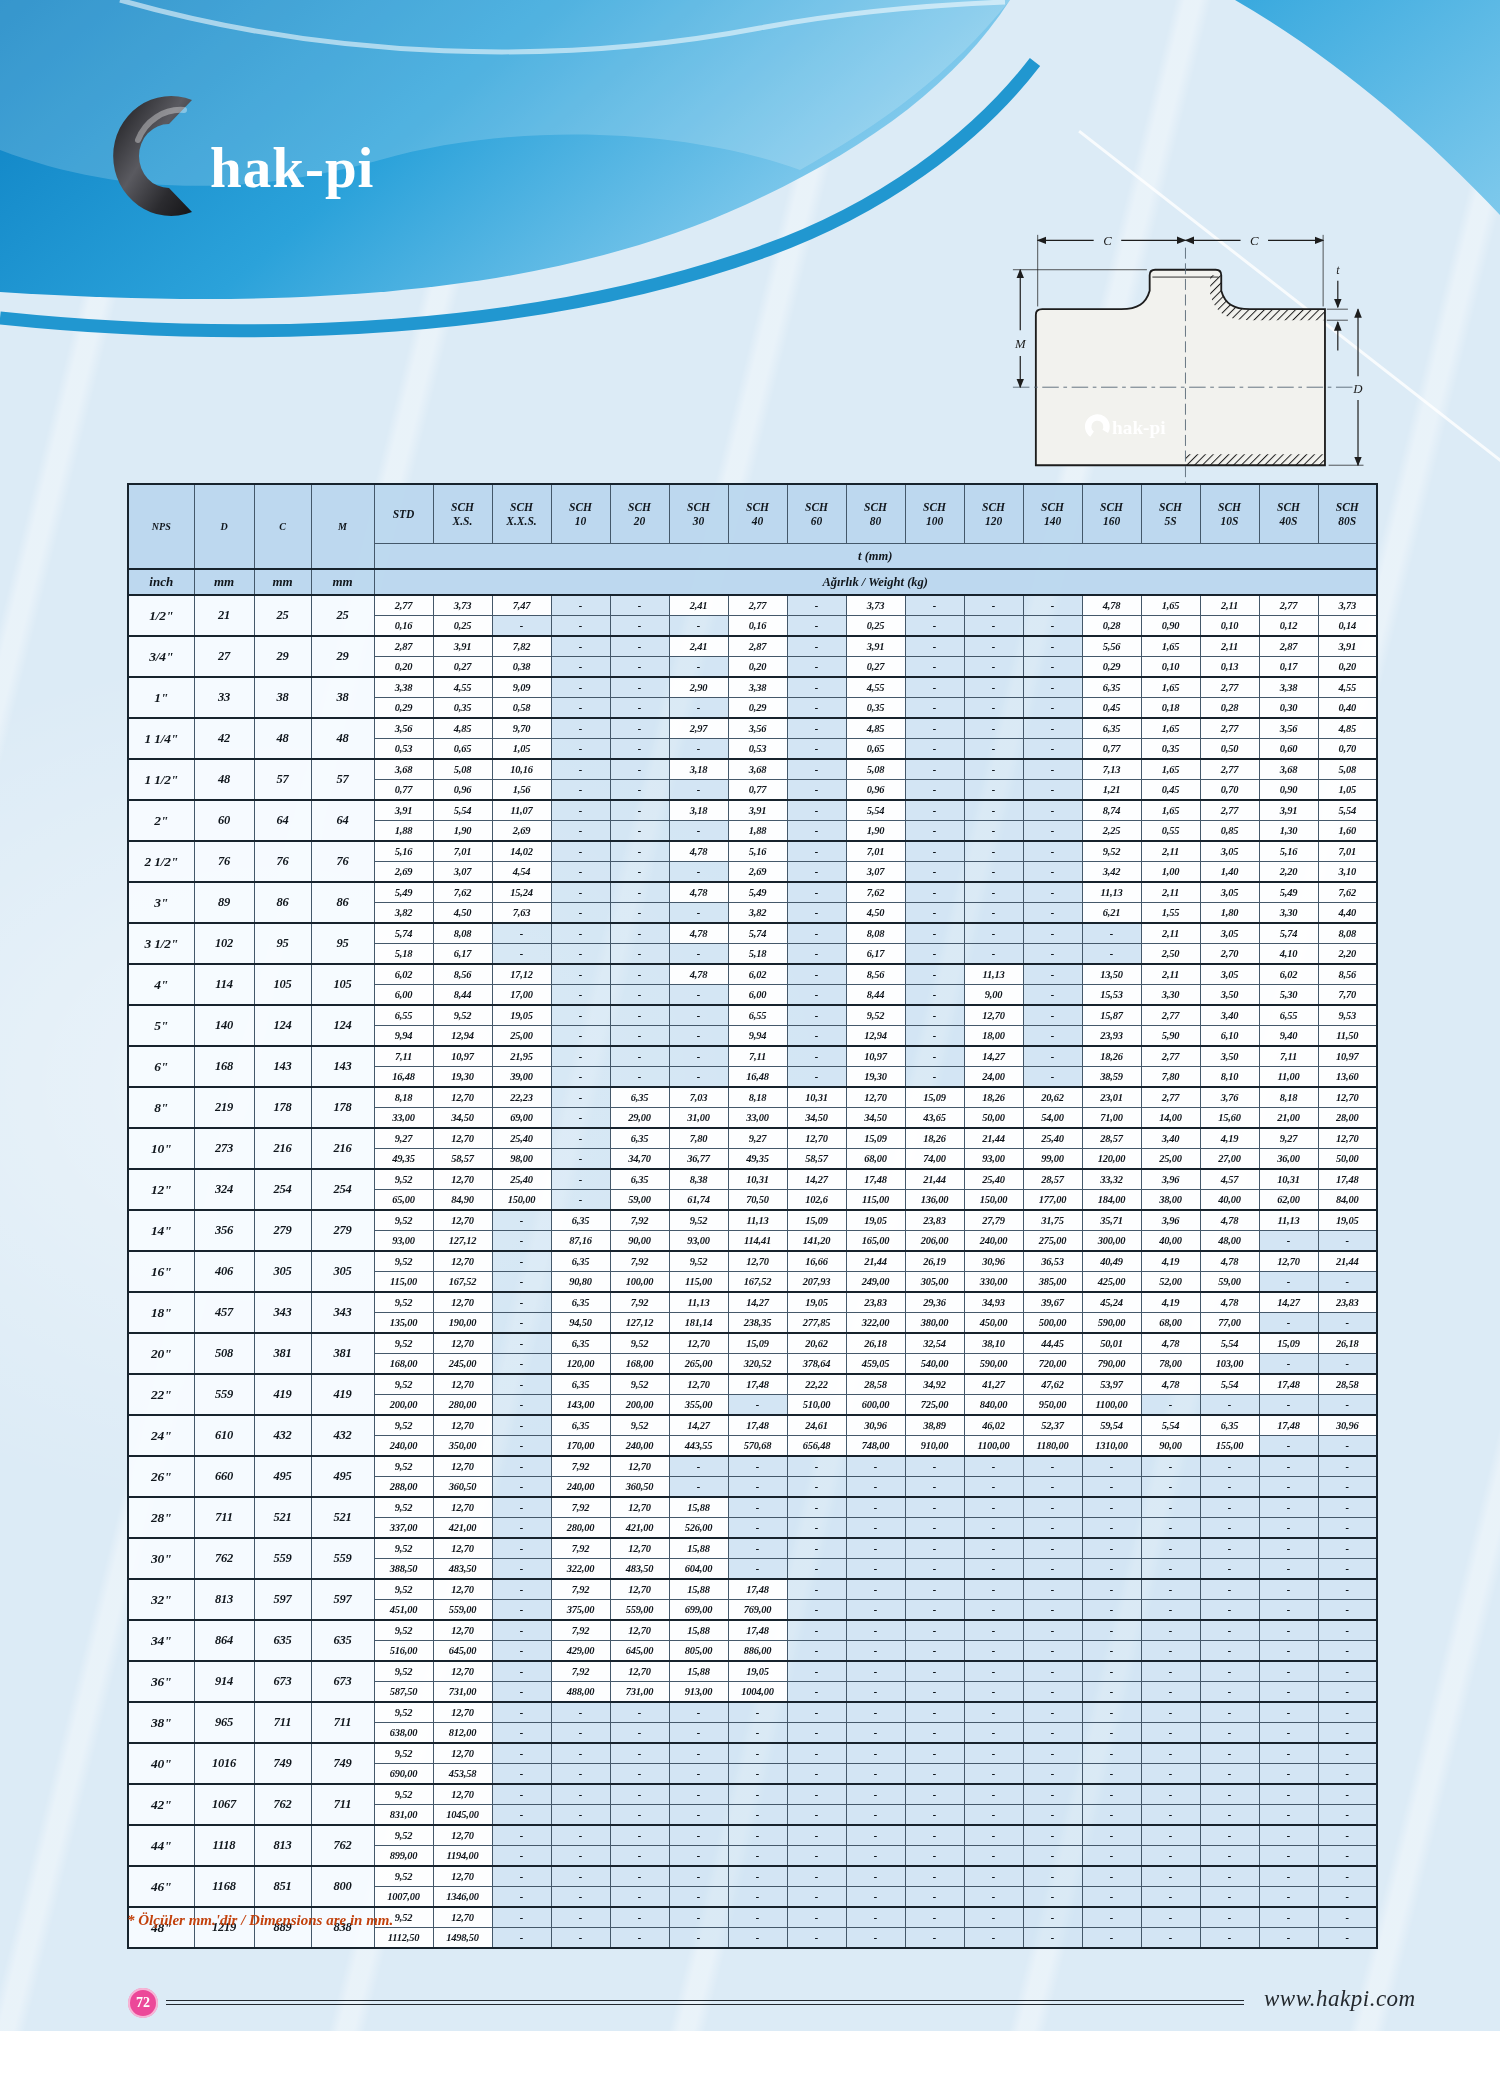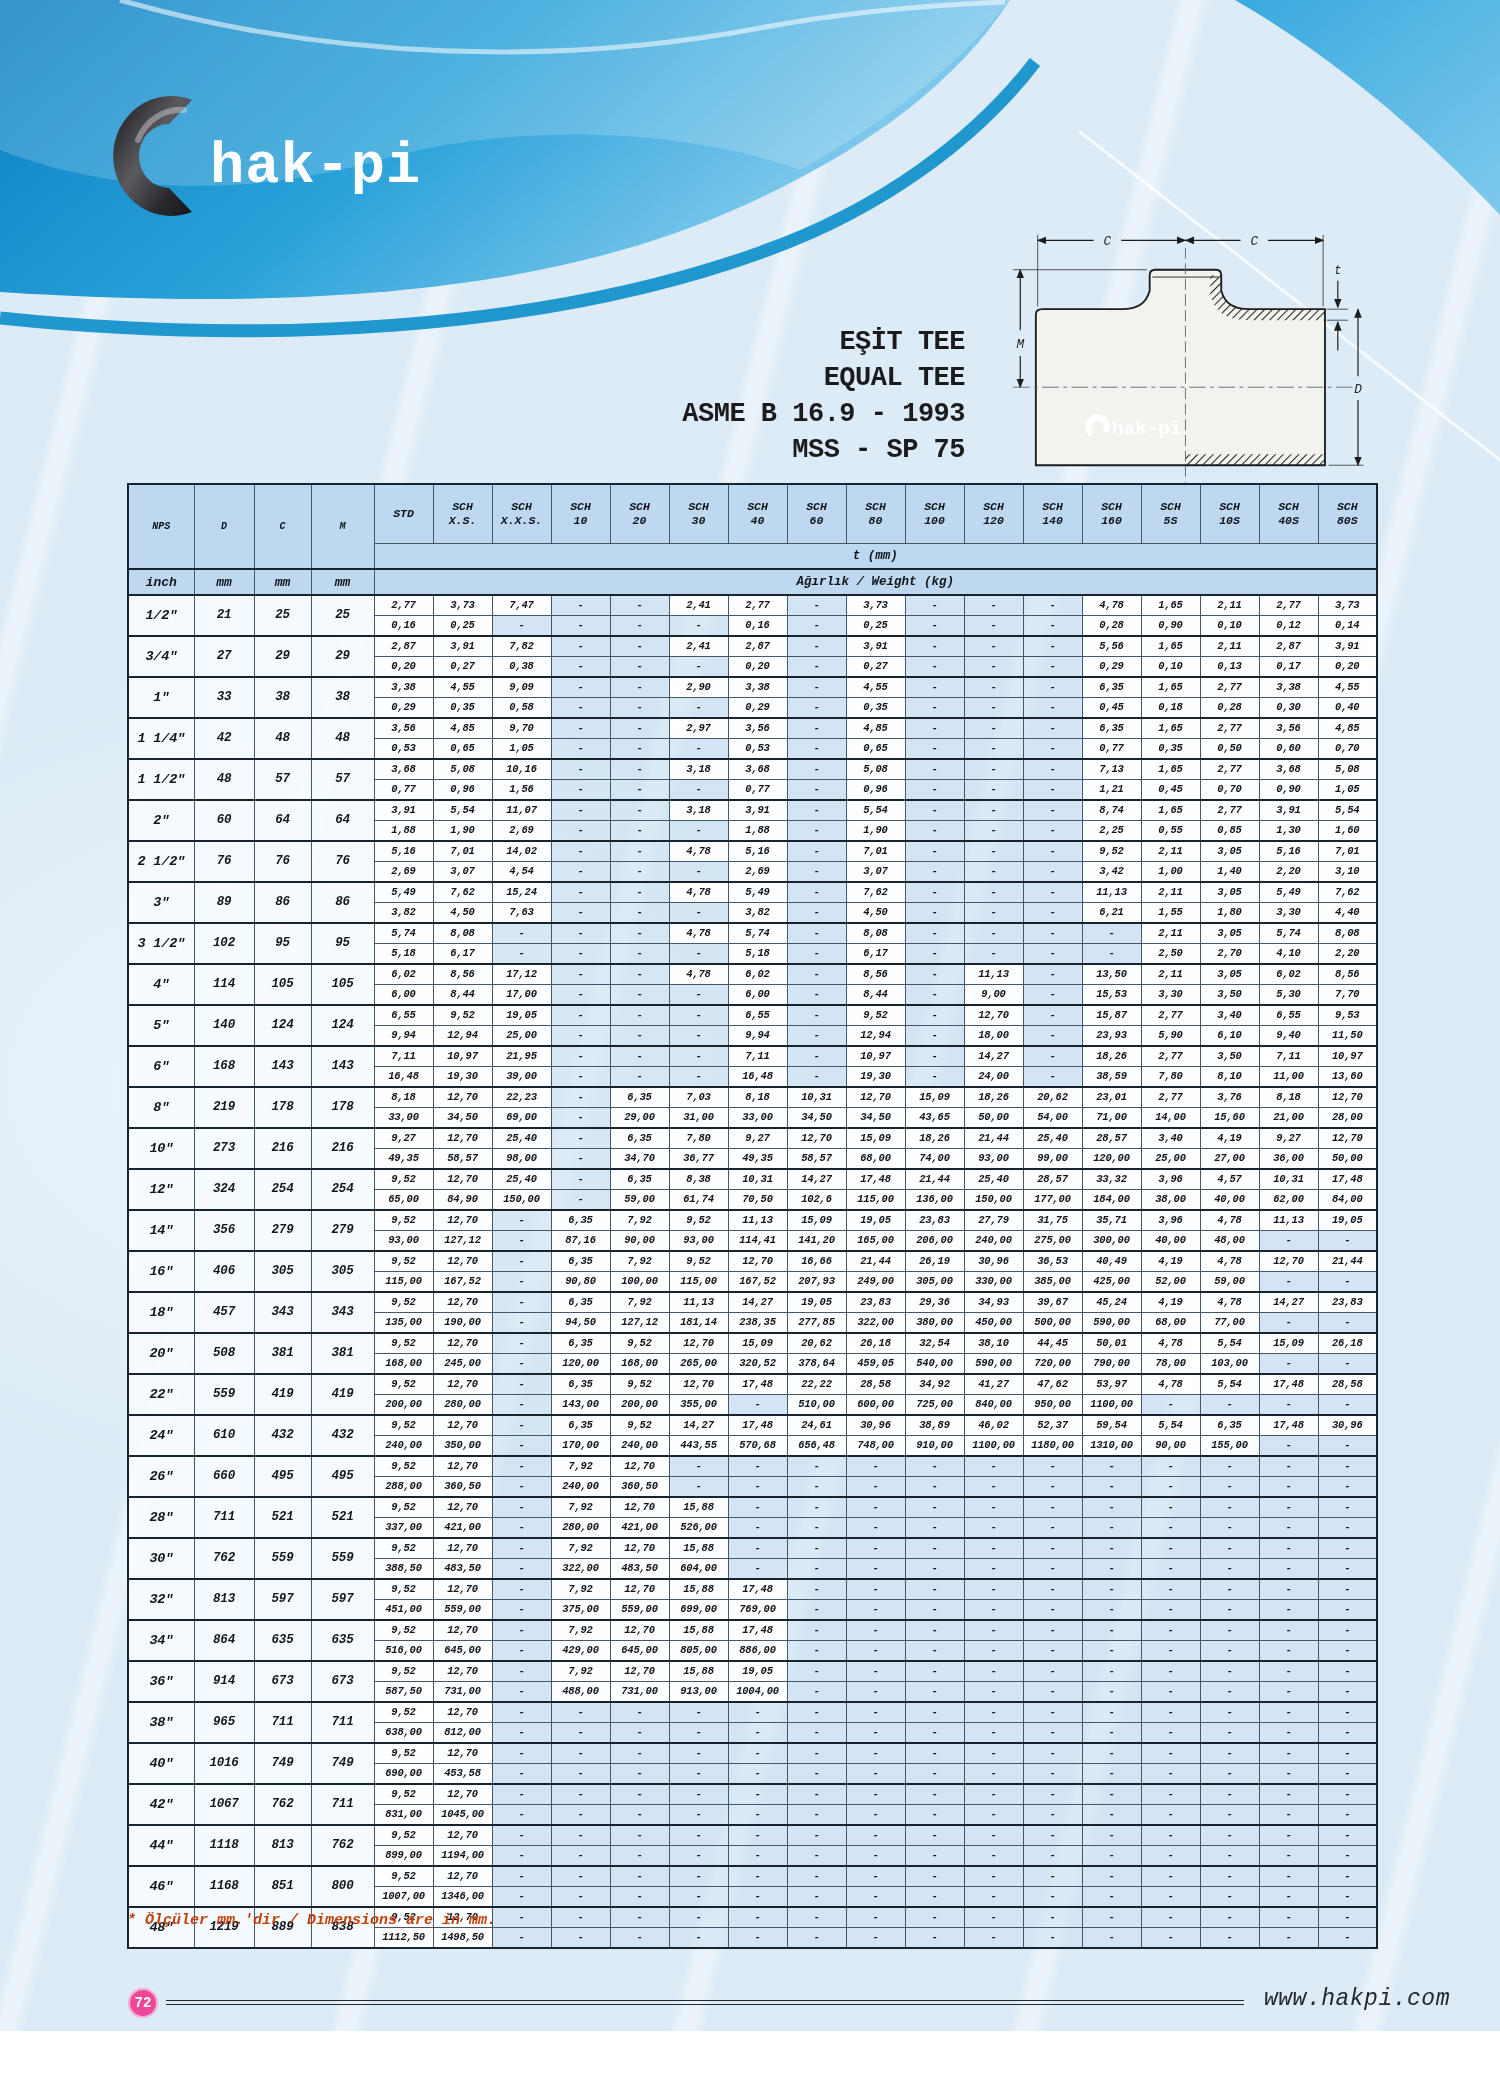--- a/index.html
+++ b/index.html
@@ -1,17 +1,17 @@
 <!DOCTYPE html>
 <html><head>
 <meta charset="utf-8">
 <style>
   html,body{margin:0;padding:0;background:#ffffff;}
   .page{position:relative;width:1500px;height:2086px;overflow:hidden;
-        background:#dcebf6;font-family:Liberation Mono, monospace;}
+        background:#dcebf6;font-family:Liberation Serif, serif;}
   .page::before{content:'';position:absolute;inset:0;pointer-events:none;
     background:
       repeating-linear-gradient(104deg, rgba(255,255,255,0) 0 150px, rgba(255,255,255,.38) 160px 174px, rgba(255,255,255,0) 186px 330px),
       radial-gradient(820px 620px at 18% 52%, rgba(255,255,255,.45), rgba(255,255,255,0) 70%);}
   
   .banner{position:absolute;left:0;top:0;width:1500px;height:345px;}
   .banner svg{display:block;}
   .logo{position:absolute;left:112px;top:88px;display:flex;align-items:center;}
   .logo-text{color:#ffffff;font-weight:800;font-size:57px;letter-spacing:1px;
              line-height:1;margin-left:6px;margin-top:22px;}
@@ -88,26 +88,20 @@
           <stop offset="0.75" stop-color="#2b2b2f"></stop>
           <stop offset="1" stop-color="#151518"></stop>
         </linearGradient>
       </defs>
       <path d="M80,12 A58,60 0 1 0 80,124 L57,100 A30,32 0 1 1 57,36 Z" fill="url(#gPipe)"></path>
       <path d="M72,22 A46,48 0 0 0 26,52" fill="none" stroke="rgba(255,255,255,0.35)" stroke-width="6" stroke-linecap="round"></path>
     </svg>
     <div class="logo-text">hak-pi</div>
   </div>
 
-  <div class="title">
-    <div>EŞİT TEE</div>
-    <div>EQUAL TEE</div>
-    <div>ASME B 16.9 - 1993</div>
-    <div>MSS - SP 75</div>
-  </div>
 
   <div class="diagram">
     <svg width="400" height="268" viewBox="0 0 435 292">
       <defs>
         <pattern id="hatch" width="6" height="6" patternUnits="userSpaceOnUse" patternTransform="rotate(45)">
           <line x1="0" y1="0" x2="0" y2="6" stroke="#1d1d1d" stroke-width="2.2"></line>
         </pattern>
         <marker id="ah" viewBox="0 0 10 10" refX="9" refY="5" markerWidth="8" markerHeight="8" orient="auto-start-reverse">
           <path d="M0,1 L10,5 L0,9 z" fill="#1d1d1d"></path>
         </marker>

